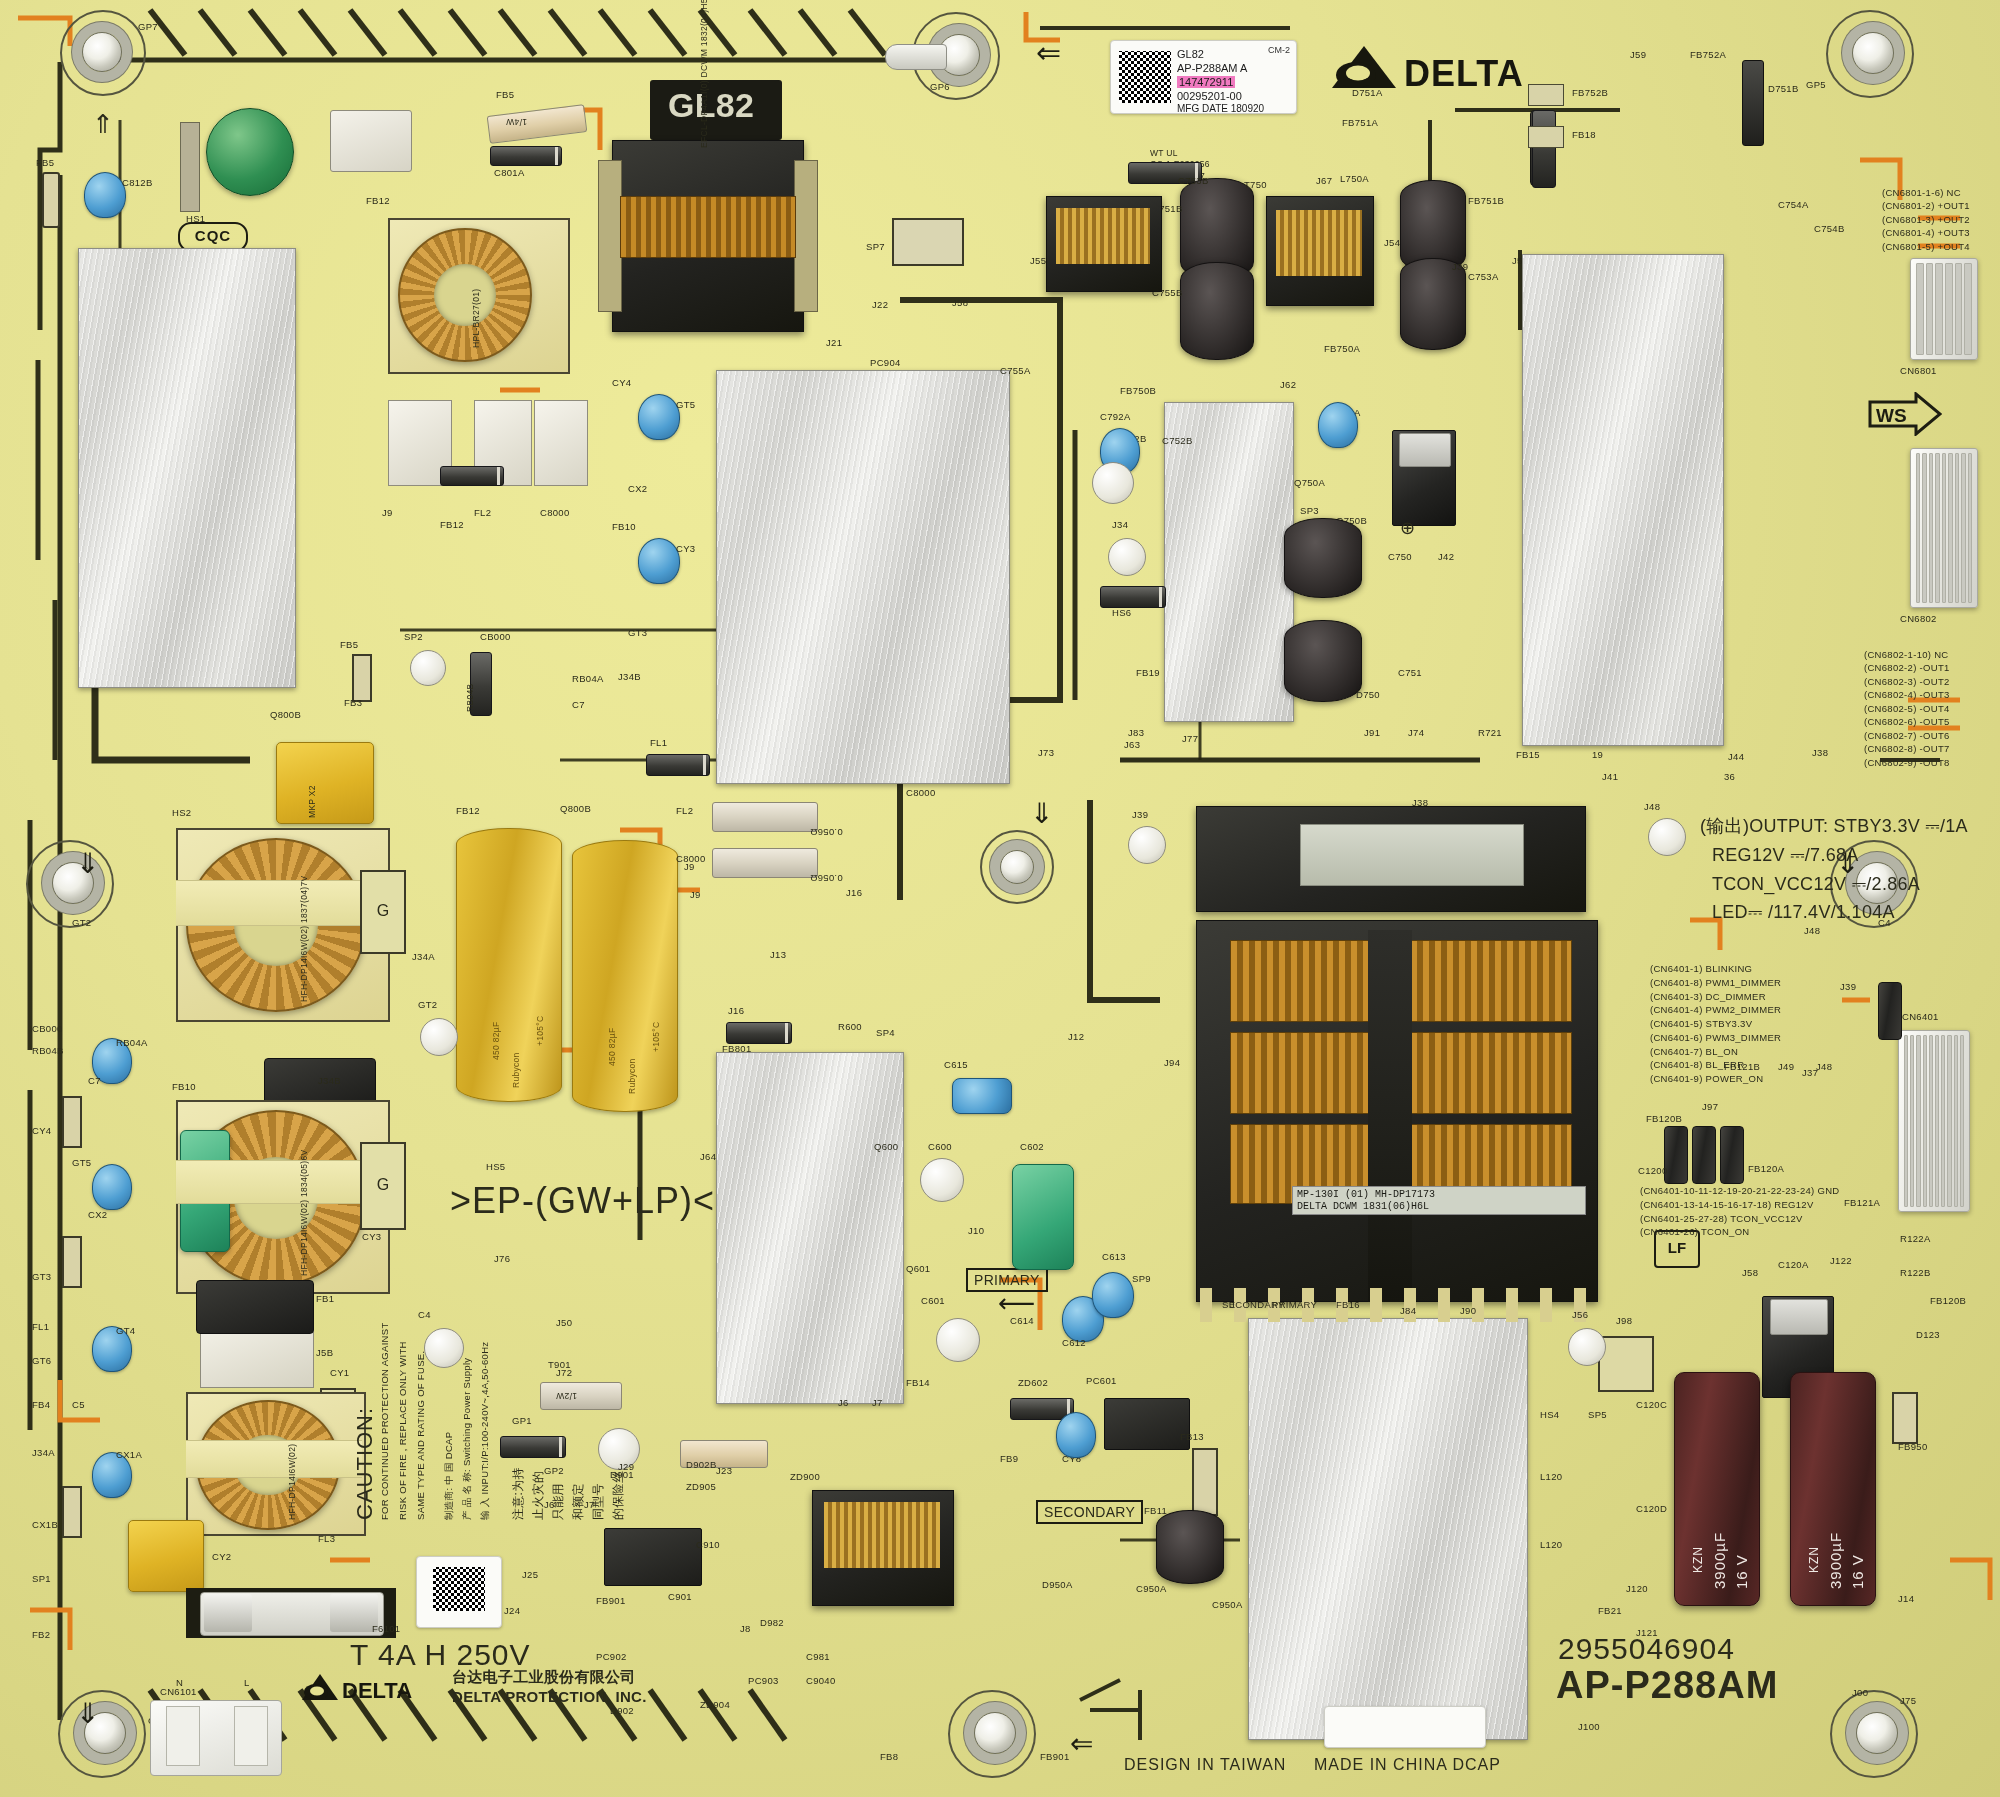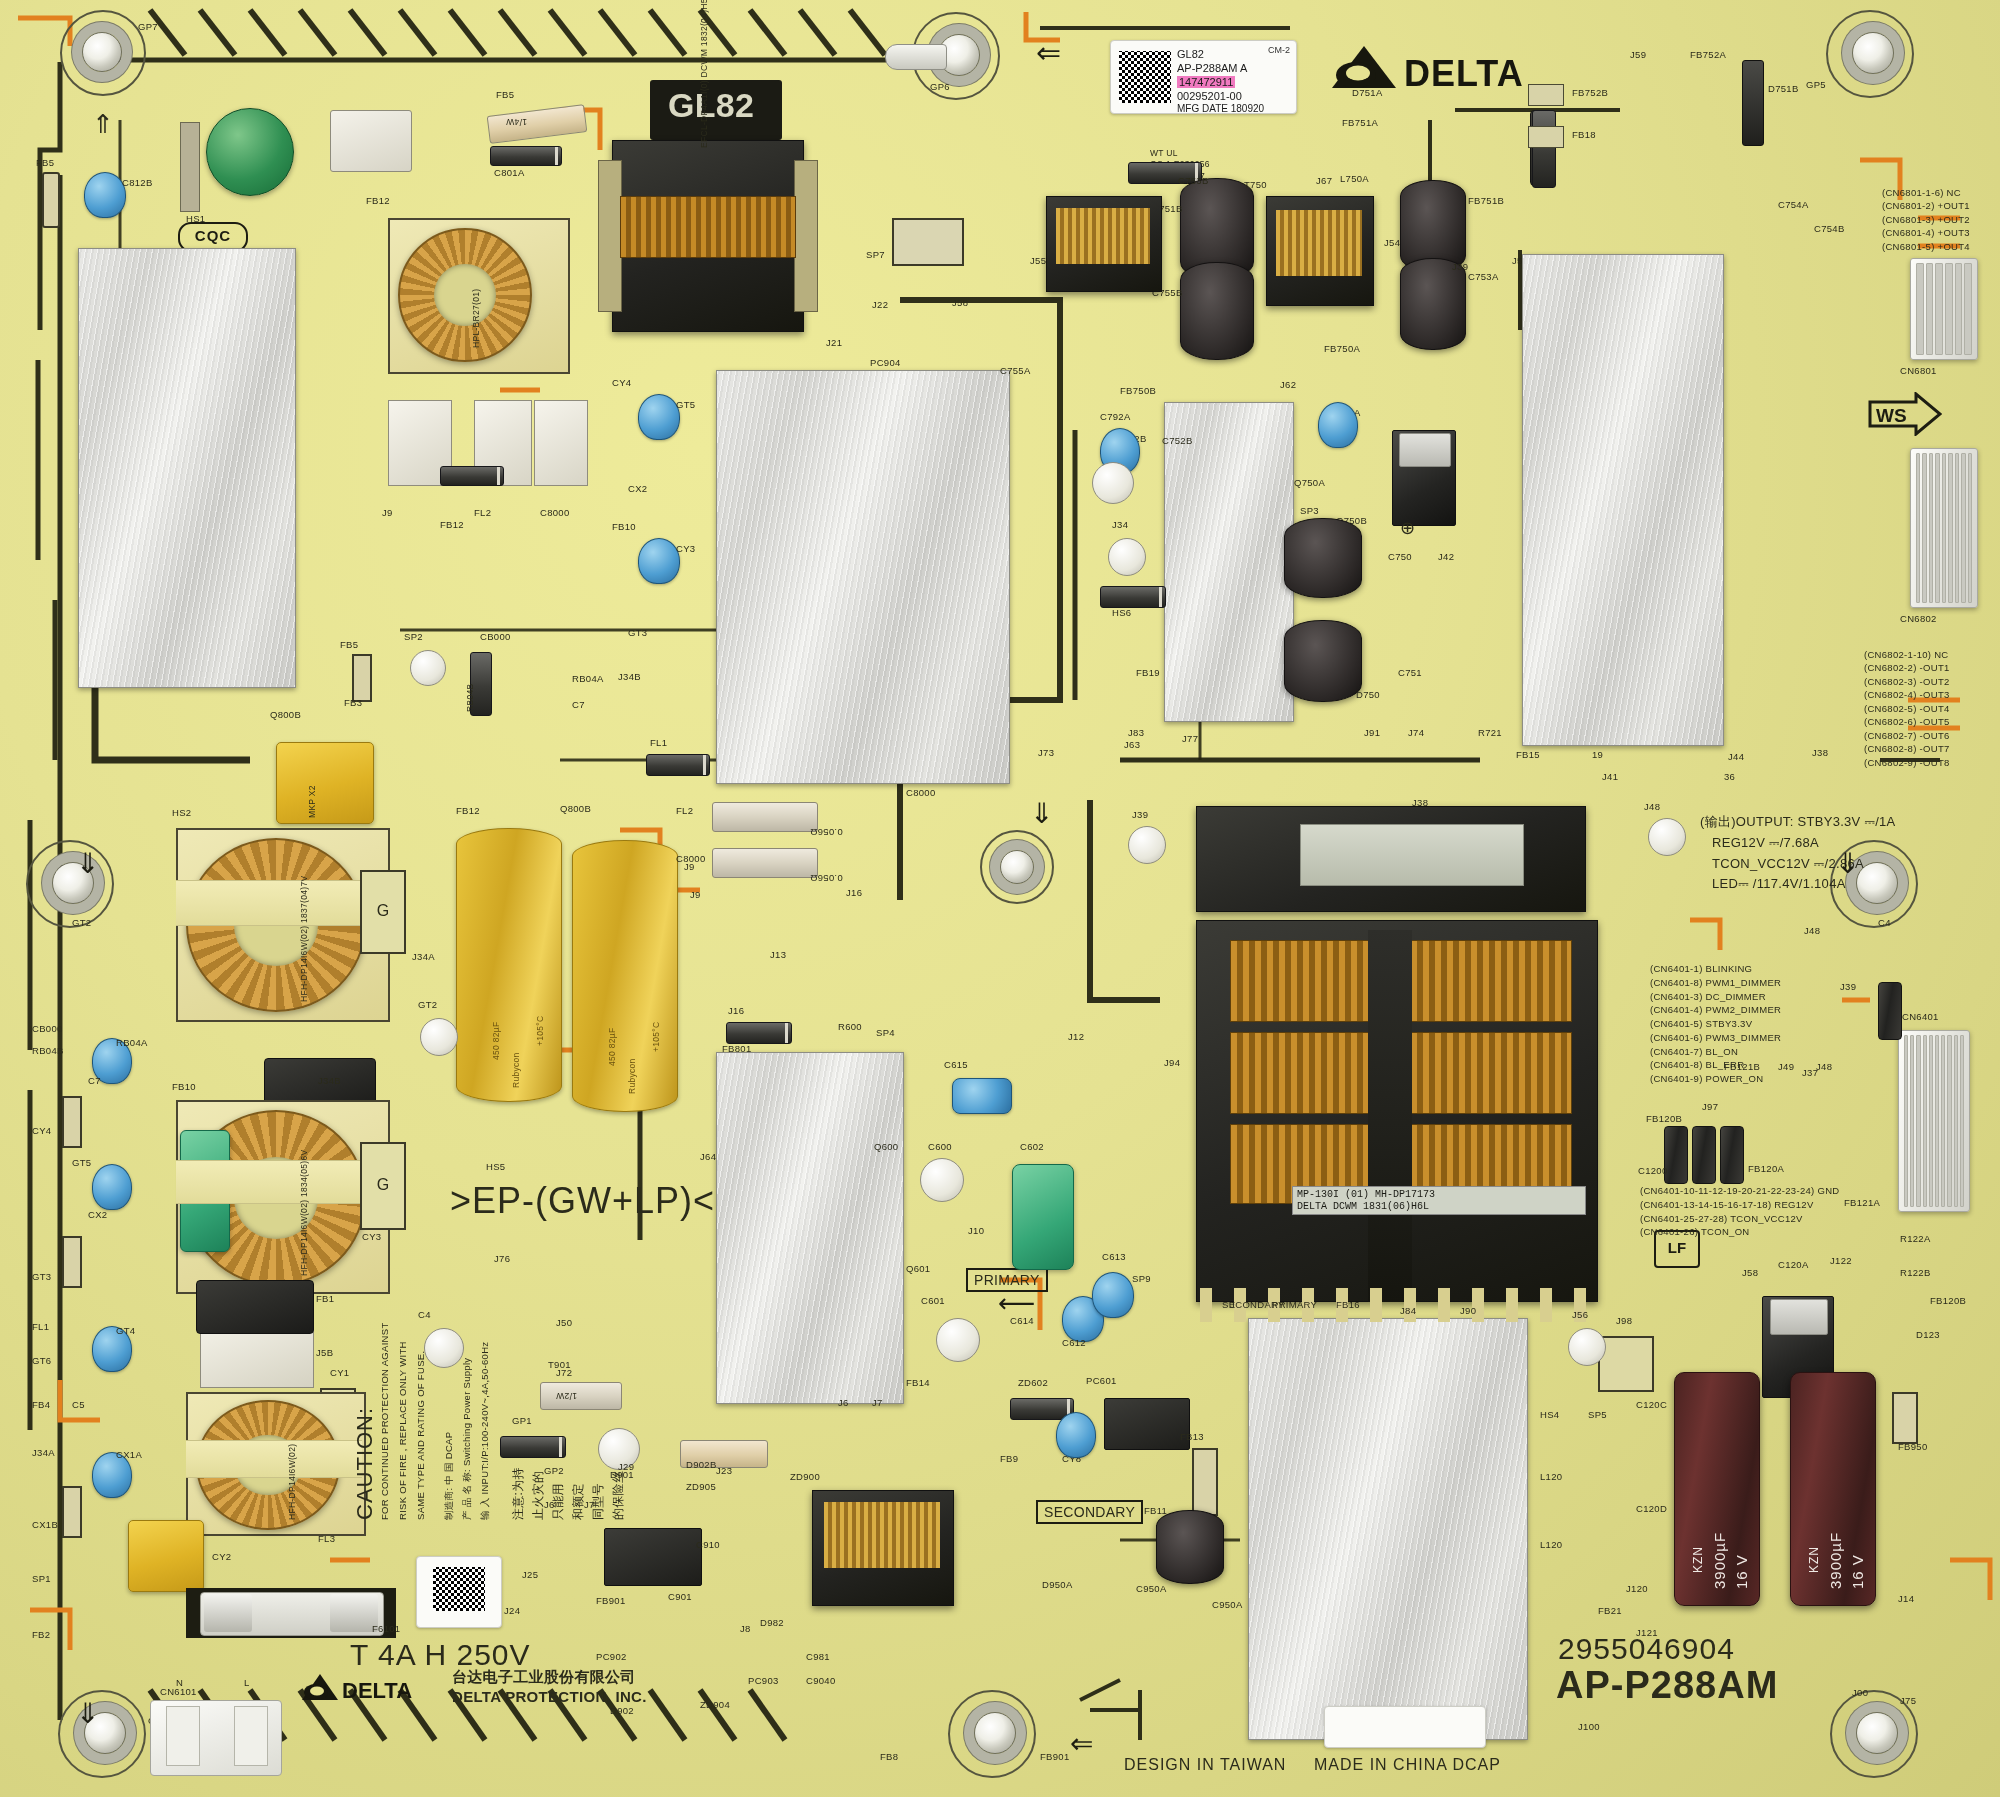--- a/index.html
+++ b/index.html
@@ -320,21 +320,21 @@
   <div class="xfmr" style="left:612px;top:140px;width:190px;height:190px"></div>
   <div class="abs" style="left:598px;top:160px;width:22px;height:150px;background:#b7af7e;border:1px solid #6b6547"></div>
   <div class="abs" style="left:794px;top:160px;width:22px;height:150px;background:#b7af7e;border:1px solid #6b6547"></div>
   <div class="abs" style="left:620px;top:196px;width:174px;height:60px;background:repeating-linear-gradient(90deg,#c58a26 0 5px,#8a5c13 5px 10px);border:1px solid #5b3c0c"></div>
   <div class="silk xs rot90" style="left:700px;top:148px;color:#2b2b1b">EFCL-DF4A1I(0)  DCWM 1832(04)H5Q</div>
   <div class="silk sm" style="left:826px;top:338px">J21</div>
   <div class="silk sm" style="left:872px;top:300px">J22</div>
   <div class="silk sm" style="left:870px;top:358px">PC904</div>
 
   <div class="abs" style="left:892px;top:218px;width:68px;height:44px;background:#dad6b2;border:2px solid #3c3a28"></div>
-  <div class="silk sm" style="left:866px;top:250px">SP7</div>
+  <div class="silk sm" style="left:866px;top:242px">SP7</div>
   <div class="silk sm" style="left:952px;top:298px">J58</div>
 
   <div class="silk sm" style="left:1630px;top:50px">J59</div>
   <div class="silk sm" style="left:1690px;top:50px">FB752A</div>
   <div class="ferrite" style="left:1530px;top:110px;width:20px;height:74px"></div>
   <div class="silk sm" style="left:1342px;top:118px">FB751A</div>
   <div class="silk sm" style="left:1340px;top:174px">L750A</div>
   <div class="silk sm" style="left:1352px;top:88px">D751A</div>
   <div class="diode" style="left:1128px;top:162px;width:72px;height:20px">
       <span class="band"></span>
@@ -723,21 +723,21 @@
         <i></i>
         <i></i>
         <i></i>
         <i></i>
         <i></i>
         <i></i>
       </div>
   </div>
   <div class="silk sm" style="left:1902px;top:1012px">CN6401</div>
 
-  <div class="silk" style="left:1700px;top:812px;font-size:13px;line-height:1.6">
+  <div class="silk" style="left:1700px;top:812px;font-size:18px;line-height:1.6">
     <div>(输出)OUTPUT: STBY3.3V ⎓/1A</div>
     <div style="padding-left:12px">REG12V ⎓/7.68A</div>
     <div style="padding-left:12px">TCON_VCC12V ⎓/2.86A</div>
     <div style="padding-left:12px">LED⎓ /117.4V/1.104A</div>
   </div>
 
   <div class="ferrite" style="left:1664px;top:1126px;width:22px;height:56px"></div>
   <div class="ferrite" style="left:1692px;top:1126px;width:22px;height:56px"></div>
   <div class="ferrite" style="left:1720px;top:1126px;width:22px;height:56px"></div>
   <div class="silk sm" style="left:1638px;top:1166px">C1200</div>

